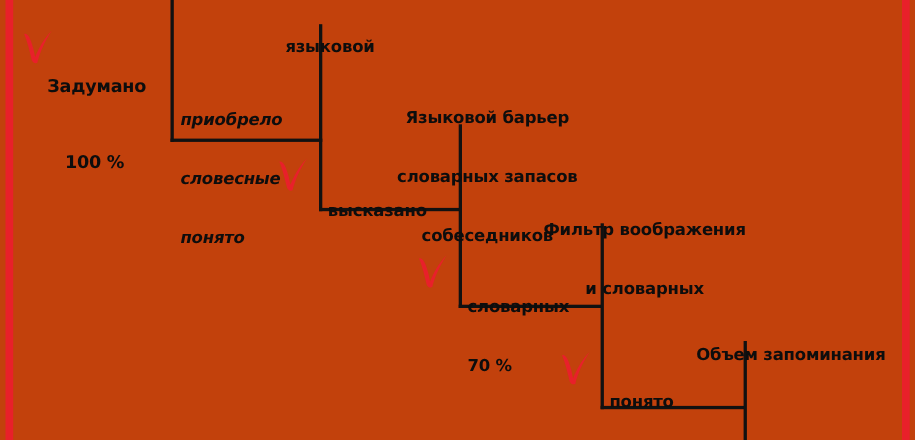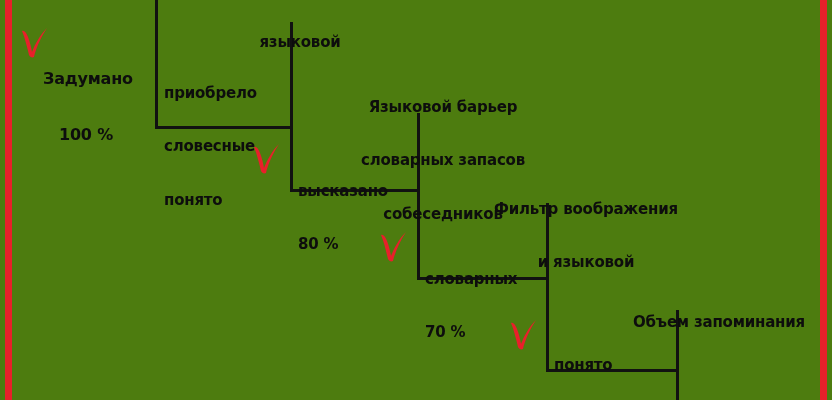--- a/index.html
+++ b/index.html
@@ -4,21 +4,21 @@
 <style>
   html, body {
     margin: 0;
     padding: 0;
     background: #ffffff;
   }
   #canvas {
     position: relative;
     width: 832px;
     height: 400px;
-    background: #4d7c0f;
+    background: #c2410c;
     overflow: hidden;
     font-family: "DejaVu Sans", sans-serif;
   }
 
   
   .edge-rule {
     position: absolute;
     top: 0;
     width: 7px;
     height: 400px;
@@ -89,41 +89,40 @@
   </div>
 
   <div class="label head-label center" style="left:348px; top:64px; width:190px;">
     <div>Языковой барьер</div>
     <div>словарных запасов</div>
     <div>собеседников</div>
   </div>
 
   <div class="label head-label center" style="left:486px; top:166px; width:200px;">
     <div>Фильтр воображения</div>
-    <div>и языковой</div>
+    <div>и словарных</div>
   </div>
 
   <div class="label head-label center" style="left:614px; top:279px; width:210px;">
     <div>Объем запоминания</div>
   </div>
 
   <div class="label first-label left" style="left:43px; top:32px; width:120px;">
     <div>Задумано</div>
-    <div style="text-align:center; width:86px;">100 %</div>
+    <div style="text-align:center; width:86px;margin-top:13px;">100 %</div>
   </div>
 
-  <div class="label step-label left" style="left:164px; top:50px; width:130px;">
+  <div class="label step-label left" style="left:164px; top:66px; width:130px;font-style:italic;">
     <div>приобрело</div>
     <div>словесные</div>
     <div>понято</div>
   </div>
 
   <div class="label step-label left" style="left:298px; top:148px; width:120px;">
     <div>высказано</div>
-    <div>80 %</div>
   </div>
 
   <div class="label step-label left" style="left:425px; top:236px; width:120px;">
     <div>словарных</div>
     <div>70 %</div>
   </div>
 
   <div class="label step-label left" style="left:554px; top:322px; width:120px;">
     <div>понято</div>
     

